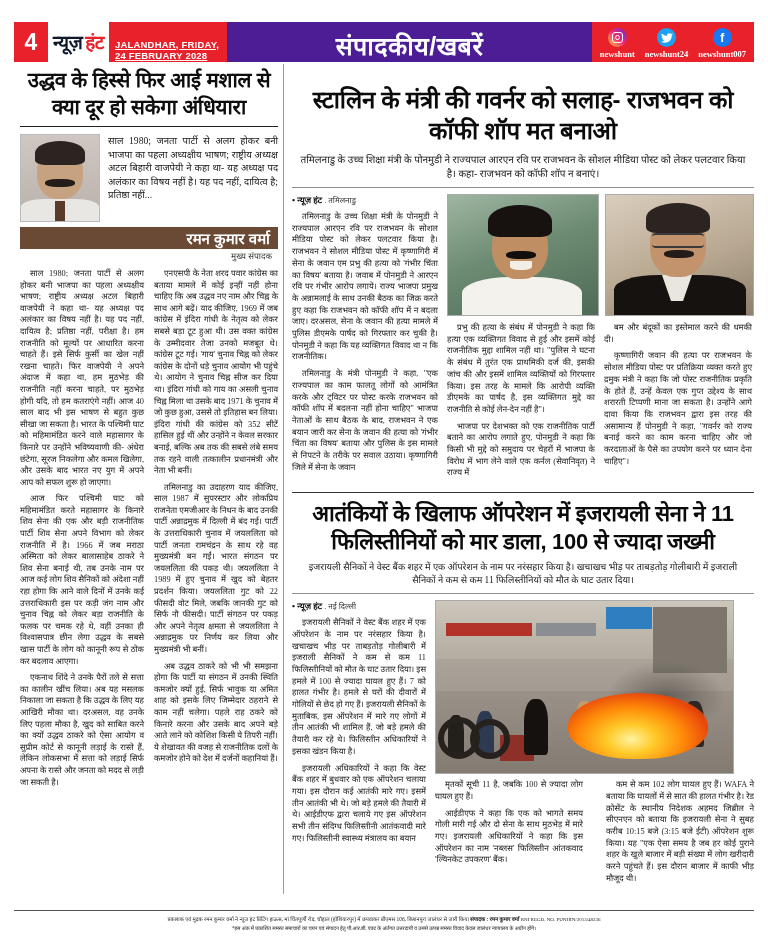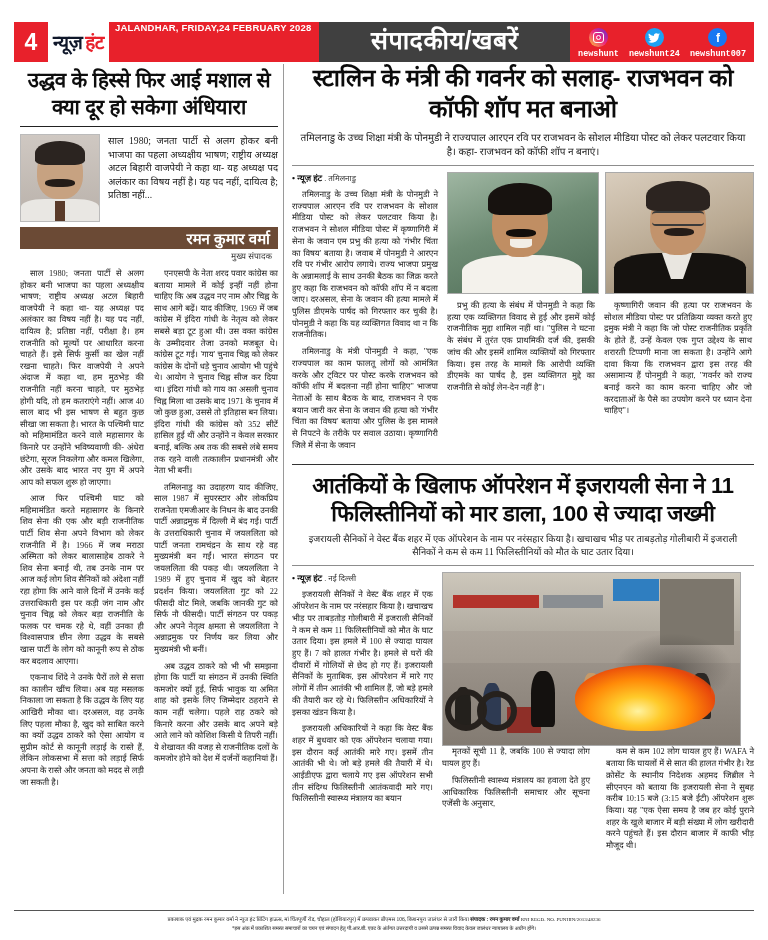--- a/index.html
+++ b/index.html
@@ -29,44 +29,44 @@
   }
   .mh-logo{
     background:#ffffff;height:40px;display:flex;align-items:center;
     padding:0 5px;font-family:"Liberation Sans",sans-serif;
   }
   .mh-logo .l1{color:#0f172a;font-weight:bold;font-size:19px;letter-spacing:-.5px;}
   .mh-logo .l2{color:#e8212b;font-weight:bold;font-size:19px;margin-left:3px;letter-spacing:-.5px;}
   .mh-date{
     background:#e8212b;color:#fff;font-family:"Liberation Sans",sans-serif;
     font-weight:bold;font-size:9.5px;line-height:11.5px;
-    display:flex;flex-direction:row;justify-content:center;
-    padding:0 8px 0 6px;letter-spacing:.2px;
+    display:flex;flex-direction:column;justify-content:center;
+    padding:16px 8px 0 6px;letter-spacing:.2px;text-decoration:underline;
   }
   .mh-blue{
-    background:#404040;flex:1;display:flex;align-items:flex-start;justify-content:center;
+    background:#4c1d95;flex:1;display:flex;align-items:flex-end;justify-content:center;
   }
   .mh-blue span{
     color:#fff;font-family:"Liberation Sans",sans-serif;font-weight:bold;
     font-size:25px;letter-spacing:.5px;
   }
   .mh-social{
     background:#e8212b;display:flex;align-items:flex-end;padding:0 8px 3px 8px;gap:10px;
   }
   .soc{display:flex;flex-direction:column;align-items:center;gap:2px;}
   .soc .ic{width:19px;height:19px;border-radius:50%;display:flex;align-items:center;
     justify-content:center;font-family:"Liberation Sans",sans-serif;font-weight:bold;
     font-size:12px;color:#fff;}
   .ic-insta{background:linear-gradient(45deg,#f9ce34,#ee2a7b,#6228d7);}
   .ic-insta .sq{width:9px;height:9px;border:1.6px solid #fff;border-radius:3px;
      display:flex;align-items:center;justify-content:center;}
   .ic-insta .sq i{display:block;width:3.5px;height:3.5px;border:1.2px solid #fff;border-radius:50%;}
   .ic-tw{background:#1da1f2;}
   .ic-fb{background:#1877f2;}
-  .soc .nm{color:#fff;font-family:Liberation Mono, monospace;font-weight:bold;font-size:8.5px;}
+  .soc .nm{color:#fff;font-family:Liberation Serif, serif;font-weight:bold;font-size:8.5px;}
   .vrule{position:absolute;width:1px;background:#9a9a9a;}
 
   
   .left-col{position:absolute;left:20px;top:66px;width:258px;}
   .ed-headline{
     font-family:"Liberation Sans",sans-serif;font-weight:bold;
     font-size:20.5px;line-height:27px;text-align:center;color:#0d0d0d;
     letter-spacing:-.2px;
   }
   .ed-rule{border-bottom:1.6px solid #222;margin:6px 0 7px 0;}
@@ -98,21 +98,21 @@
     column-count:2;column-gap:10px;column-rule:0;
     font-size:8.3px;line-height:11.6px;text-align:justify;color:#1c1c1c;
     height:650px;
   }
   .ed-body p{margin:0 0 5px 0;text-indent:10px;}
 
   
   .main-col{position:absolute;left:292px;top:62px;width:462px;}
   .m-headline{
     font-family:"Liberation Sans",sans-serif;font-weight:bold;
-    font-size:24px;line-height:31px;text-align:center;color:#0b0b0b;letter-spacing:-.3px;
+    font-size:24px;line-height:31px;text-align:center;color:#0b0b0b;letter-spacing:-.3px;margin-top:22px;
   }
   .m-stand{
     margin-top:7px;font-size:10px;line-height:14px;text-align:center;color:#1a1a1a;
     padding:0 6px;
   }
   .m-hr{border-bottom:1px solid #8d8d8d;margin:6px 0 6px 0;}
   .byline{font-family:Liberation Serif, serif;font-size:8.6px;font-weight:bold;color:#111;
     margin-bottom:5px;}
   .byline .dot{color:#111;}
   .byline .loc{font-weight:normal;font-size:8px;color:#333;}
@@ -161,21 +161,21 @@
   .fig.f3{left:40px;width:18px;height:44px;background:#2e3a52;}
   .fig.f4{left:140px;width:17px;height:42px;background:#c59a6a;bottom:30px;}
   .fig.f5{left:196px;width:16px;height:36px;background:#b9b2a6;bottom:34px;}
   .fig.f6{left:248px;width:20px;height:46px;background:#2b2724;bottom:26px;}
   .sc-bin{position:absolute;bottom:30px;left:160px;width:20px;height:16px;background:#2f7ec0;}
   .sc-bin2{position:absolute;bottom:30px;left:184px;width:20px;height:16px;background:#2f7ec0;}
   .sc-tyre{position:absolute;bottom:14px;left:2px;width:30px;height:30px;border:6px solid #26211d;border-radius:50%;}
   .sc-tyre2{position:absolute;bottom:14px;left:34px;width:28px;height:28px;border:6px solid #26211d;border-radius:50%;}
   .sc-crate{position:absolute;bottom:12px;left:64px;width:34px;height:26px;background:#8e2f28;}
 
-  .cap-row{display:flex;gap:16px;}
+  .cap-row{display:flex;gap:23px;margin-top:5px;}
 
   
   .story2{margin-top:8px;}
   .s2-hr-top{border-top:1.4px solid #333;margin-bottom:7px;}
   .s2-headline{
     font-family:"Liberation Sans",sans-serif;font-weight:bold;font-size:22px;line-height:28px;
     text-align:center;color:#0b0b0b;letter-spacing:-.3px;
   }
   .s2-stand{margin-top:5px;font-size:9.4px;line-height:13px;text-align:center;color:#1a1a1a;padding:0 4px;}
 
@@ -299,24 +299,26 @@
               <div class="pface pb-head"></div>
               <div class="pface pb-hair"></div>
               <div class="pface pb-gl"></div>
               <div class="pface pb-mus"></div>
             </div>
           </div>
           <div class="three">
             <div class="tc">
               <div class="body-txt">
                 <p>प्रभु की हत्या के संबंध में पोनमुडी ने कहा कि हत्या एक व्यक्तिगत विवाद से हुई और इसमें कोई राजनीतिक मुद्दा शामिल नहीं था। "पुलिस ने घटना के संबंध में तुरंत एक प्राथमिकी दर्ज की, इसकी जांच की और इसमें शामिल व्यक्तियों को गिरफ्तार किया। इस तरह के मामले कि आरोपी व्यक्ति डीएमके का पार्षद है, इस व्यक्तिगत मुद्दे का राजनीति से कोई लेन-देन नहीं है"।</p>
+                <p>भाजपा पर देशभक्त को एक राजनीतिक पार्टी बताने का आरोप लगाते हुए, पोनमुडी ने कहा कि किसी भी मुद्दे को समुदाय पर चेहरों में भाजपा के विरोध में भाग लेने वाले एक कर्नल (सेवानिवृत) ने राज्य में</p>
               </div>
             </div>
             <div class="tc">
               <div class="body-txt">
+                <p>बम और बंदूकों का इस्तेमाल करने की धमकी दी।</p>
                 <p>कृष्णागिरी जवान की हत्या पर राजभवन के सोशल मीडिया पोस्ट पर प्रतिक्रिया व्यक्त करते हुए द्रमुक मंत्री ने कहा कि जो पोस्ट राजनीतिक प्रकृति के होते हैं, उन्हें केवल एक गुप्त उद्देश्य के साथ शरारती टिप्पणी माना जा सकता है। उन्होंने आगे दावा किया कि राजभवन द्वारा इस तरह की असामान्य हैं पोनमुडी ने कहा, "गवर्नर को राज्य बनाई करने का काम करना चाहिए और जो करदाताओं के पैसे का उपयोग करने पर ध्यान देना चाहिए"।</p>
               </div>
             </div>
           </div>
         </div>
       </div>
     </div>
 
     <div class="story2">
       <div class="s2-hr-top"></div>
@@ -356,21 +358,21 @@
             <div class="fig f6"></div>
             <div class="sc-fire"></div>
             <div class="fig runner"></div>
             <div class="sc-tyre"></div>
             <div class="sc-tyre2"></div>
           </div>
           <div class="cap-row">
             <div class="tc">
               <div class="body-txt">
                 <p>मृतकों सूची 11 है, जबकि 100 से ज्यादा लोग घायल हुए हैं।</p>
-                <p>फिलिस्तीनी स्वास्थ्य मंत्रालय का हवाला देते हुए आधिकारिक फिलिस्तीनी समाचार और सूचना एजेंसी के अनुसार,</p>
+                <p>आईडीएफ ने कहा कि एक को भागते समय गोली मारी गई और दो सेना के साथ मुठभेड़ में मारे गए। इजरायली अधिकारियों ने कहा कि इस ऑपरेशन का नाम 'नब्लस' फिलिस्तीन आंतकवाद 'ल्यिनकेट उपकरण' बैंक।</p>
               </div>
             </div>
             <div class="tc">
               <div class="body-txt">
                 <p>कम से कम 102 लोग घायल हुए हैं। WAFA ने बताया कि घायलों में से सात की हालत गंभीर है। रेड क्रोसेंट के स्थानीय निदेशक अहमद जिब्रील ने सीएनएन को बताया कि इजरायली सेना ने सुबह करीब 10:15 बजे (3:15 बजे ईटी) ऑपरेशन शुरू किया। यह "एक ऐसा समय है जब हर कोई पुराने शहर के खुले बाजार में बड़ी संख्या में लोग खरीदारी करने पहुंचते हैं। इस दौरान बाजार में काफी भीड़ मौजूद थी।</p>
               </div>
             </div>
           </div>
         </div>
       </div>

